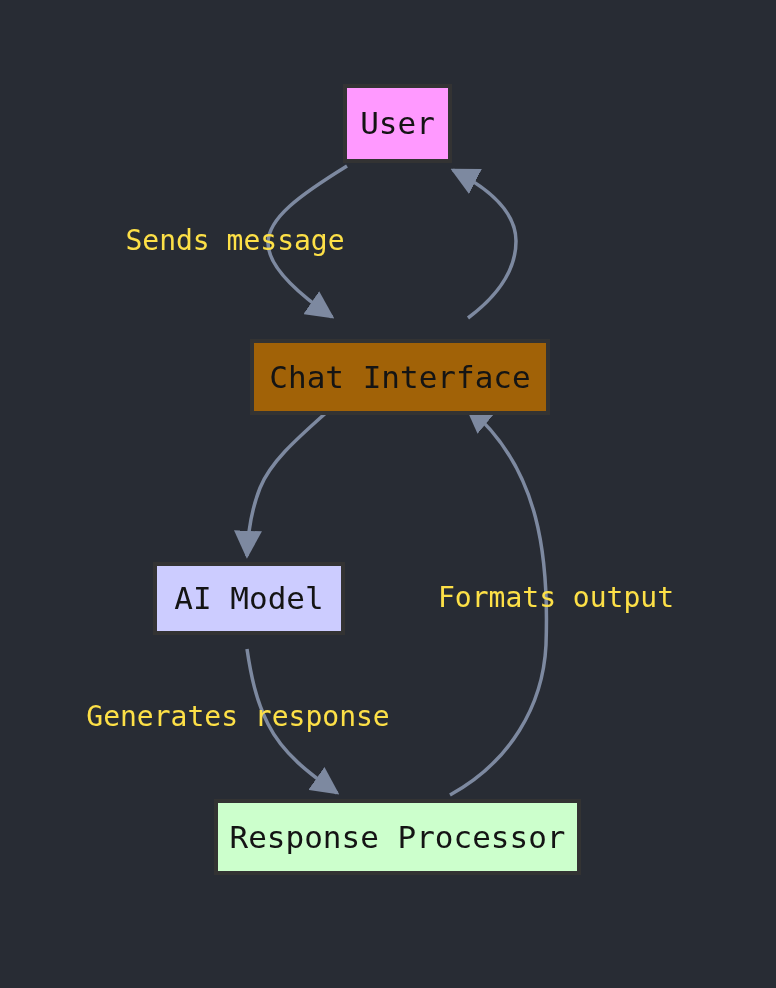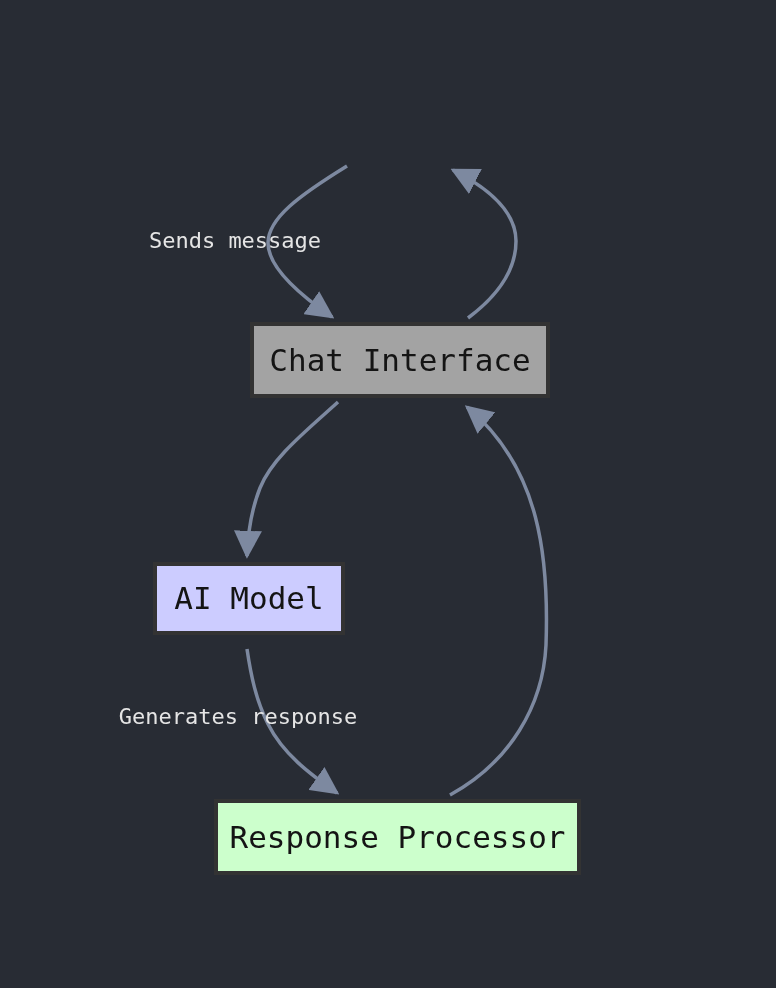--- a/index.html
+++ b/index.html
@@ -33,28 +33,28 @@
     display: flex;
     align-items: center;
     justify-content: center;
     border: 4px solid #333333;
     color: #141414;
     font-size: 31px;
     line-height: 1;
     white-space: nowrap;
   }
   #node-user             { left: 343px; top:  84px; width: 109px; height: 79px; background: #ff99ff; }
-  #node-chat-interface   { left: 250px; top: 322px; width: 300px; height: 76px; background: #a3a3a3; }
+  #node-chat-interface   { left: 250px; top: 339px; width: 300px; height: 76px; background: #a16207; }
   #node-ai-model         { left: 153px; top: 562px; width: 192px; height: 73px; background: #ccccff; }
   #node-response-processor { left: 214px; top: 799px; width: 367px; height: 76px; background: #ccffcc; }
   .edge-label {
     position: absolute;
     transform: translate(-50%, -50%);
-    color: #e5e5e5;
-    font-size: 22px;
+    color: #fde047;
+    font-size: 28px;
     line-height: 1.1;
     white-space: nowrap;
   }
   #label-sends-message      { left: 235px; top: 241px; }
   #label-displays-response  { left: 565px; top: 241px; }
   #label-formats-input      { left: 247px; top: 480px; }
   #label-formats-output     { left: 556px; top: 598px; }
   #label-generates-response { left: 238px; top: 717px; }
 </style>
 </head>
@@ -68,33 +68,37 @@
         <path d="M 0 0 L 10 5 L 0 10 z" fill="#7d89a0"></path>
       </marker>
     </defs>
     <path class="edge-path" marker-end="url(#arrowhead)" d="M 347 166 C 300 195, 268 218, 268 243 C 268 268, 300 295, 332 317"></path>
     <path class="edge-path" marker-end="url(#arrowhead)" d="M 468 318 C 500 294, 516 268, 516 241 C 516 214, 492 190, 453 170"></path>
     <path class="edge-path" marker-end="url(#arrowhead)" d="M 338 402 C 305 432, 272 458, 260 488 C 252 508, 248 530, 247 556"></path>
     <path class="edge-path" marker-end="url(#arrowhead)" d="M 247 649 C 251 676, 256 700, 268 724 C 283 754, 310 774, 337 793"></path>
     <path class="edge-path" marker-end="url(#arrowhead)" d="M 450 795 C 510 762, 543 706, 546 645 C 549 560, 541 468, 467 407"></path>
   </svg>
 
+  <div class="node" id="node-user">
+    <span>User</span>
+  </div>
 
   <div class="node" id="node-chat-interface">
     <span>Chat Interface</span>
   </div>
 
   <div class="node" id="node-ai-model">
     <span>AI Model</span>
   </div>
 
   <div class="node" id="node-response-processor">
     <span>Response Processor</span>
   </div>
 
   <div class="edge-label" id="label-sends-message">Sends message</div>
 
 
 
   <div class="edge-label" id="label-generates-response">Generates response</div>
 
+  <div class="edge-label" id="label-formats-output">Formats output</div>
 
 </div>
 
 </body></html>

